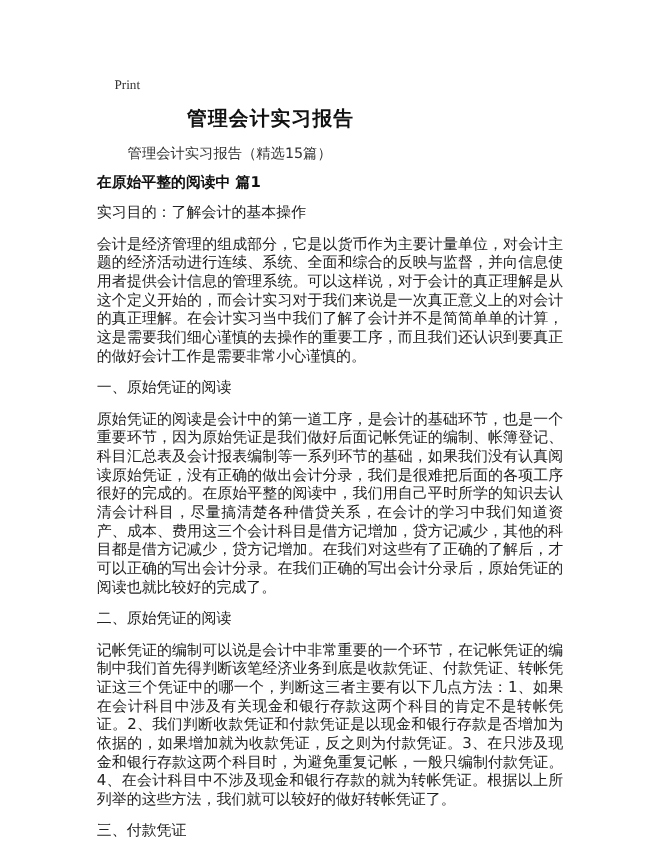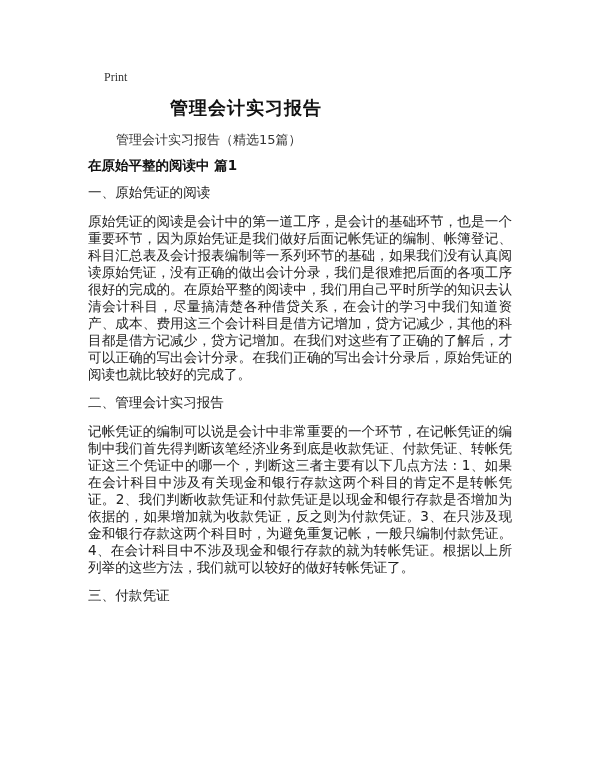--- a/index.html
+++ b/index.html
@@ -21,19 +21,21 @@
 </head>
 <body>
 
 <div class="page">
   <div class="print">Print</div>
   <div class="title">管理会计实习报告</div>
   <div class="subtitle">管理会计实习报告（精选15篇）</div>
   <div class="section-heading">在原始平整的阅读中 篇1</div>
 
   <div class="body">
+    <p class="para purpose">实习目的：了解会计的基本操作</p>
+    <p class="para">会计是经济管理的组成部分，它是以货币作为主要计量单位，对会计主题的经济活动进行连续、系统、全面和综合的反映与监督，并向信息使用者提供会计信息的管理系统。可以这样说，对于会计的真正理解是从这个定义开始的，而会计实习对于我们来说是一次真正意义上的对会计的真正理解。在会计实习当中我们了解了会计并不是简简单单的计算，这是需要我们细心谨慎的去操作的重要工序，而且我们还认识到要真正的做好会计工作是需要非常小心谨慎的。</p>
     <p class="para h">一、原始凭证的阅读</p>
     <p class="para">原始凭证的阅读是会计中的第一道工序，是会计的基础环节，也是一个重要环节，因为原始凭证是我们做好后面记帐凭证的编制、帐簿登记、科目汇总表及会计报表编制等一系列环节的基础，如果我们没有认真阅读原始凭证，没有正确的做出会计分录，我们是很难把后面的各项工序很好的完成的。在原始平整的阅读中，我们用自己平时所学的知识去认清会计科目，尽量搞清楚各种借贷关系，在会计的学习中我们知道资产、成本、费用这三个会计科目是借方记增加，贷方记减少，其他的科目都是借方记减少，贷方记增加。在我们对这些有了正确的了解后，才可以正确的写出会计分录。在我们正确的写出会计分录后，原始凭证的阅读也就比较好的完成了。</p>
-    <p class="para h">二、管理会计实习报告</p>
+    <p class="para h">二、原始凭证的阅读</p>
     <p class="para">记帐凭证的编制可以说是会计中非常重要的一个环节，在记帐凭证的编制中我们首先得判断该笔经济业务到底是收款凭证、付款凭证、转帐凭证这三个凭证中的哪一个，判断这三者主要有以下几点方法：1、如果在会计科目中涉及有关现金和银行存款这两个科目的肯定不是转帐凭证。2、我们判断收款凭证和付款凭证是以现金和银行存款是否增加为依据的，如果增加就为收款凭证，反之则为付款凭证。3、在只涉及现金和银行存款这两个科目时，为避免重复记帐，一般只编制付款凭证。4、在会计科目中不涉及现金和银行存款的就为转帐凭证。根据以上所列举的这些方法，我们就可以较好的做好转帐凭证了。</p>
     <p class="para h">三、付款凭证</p>
   </div>
 </div>
 
 </body></html>

